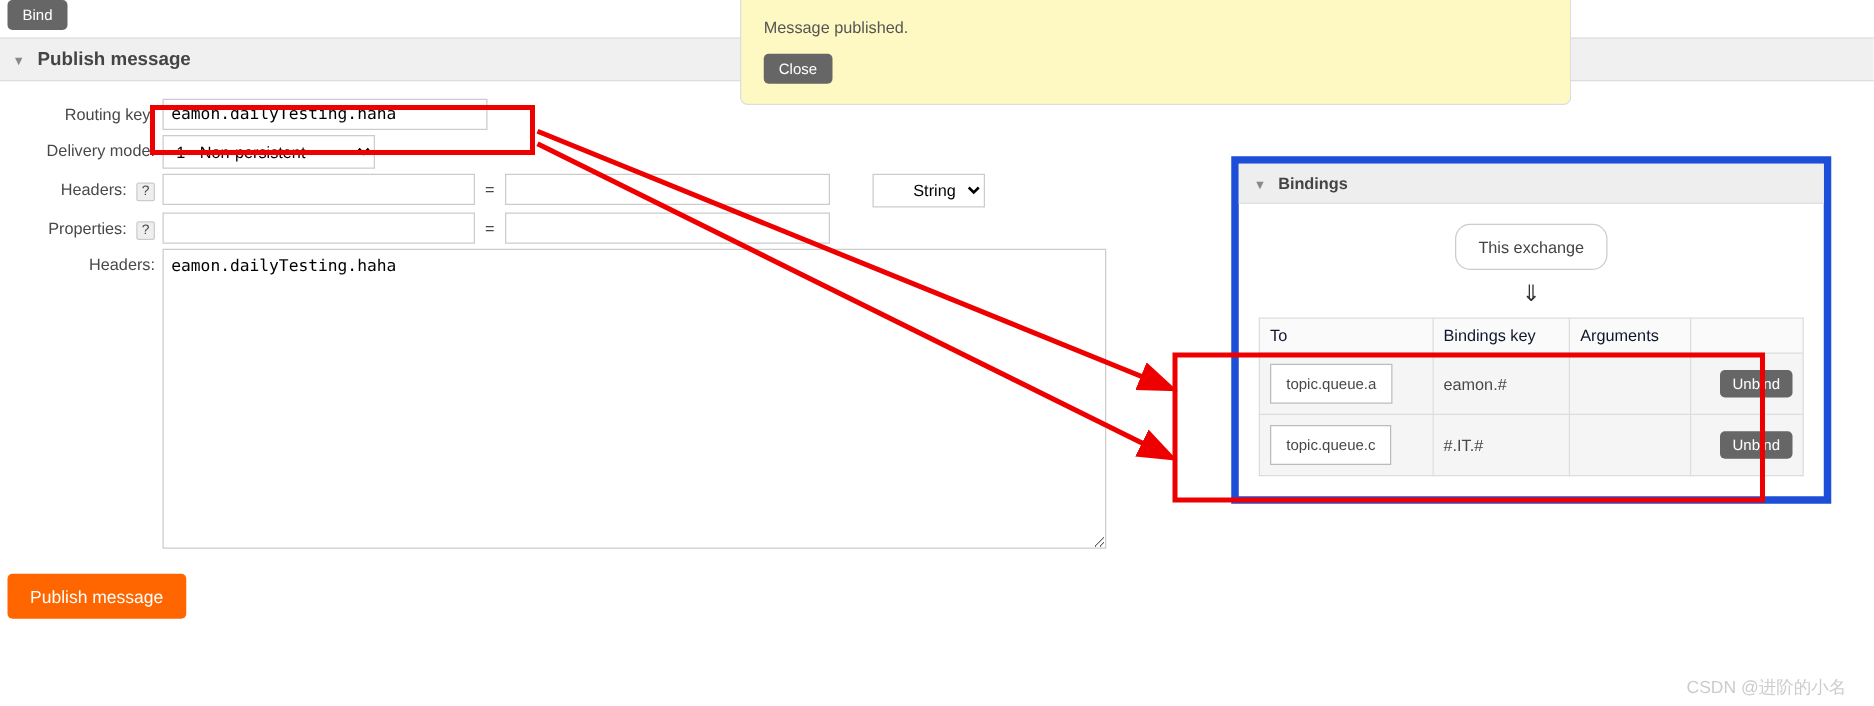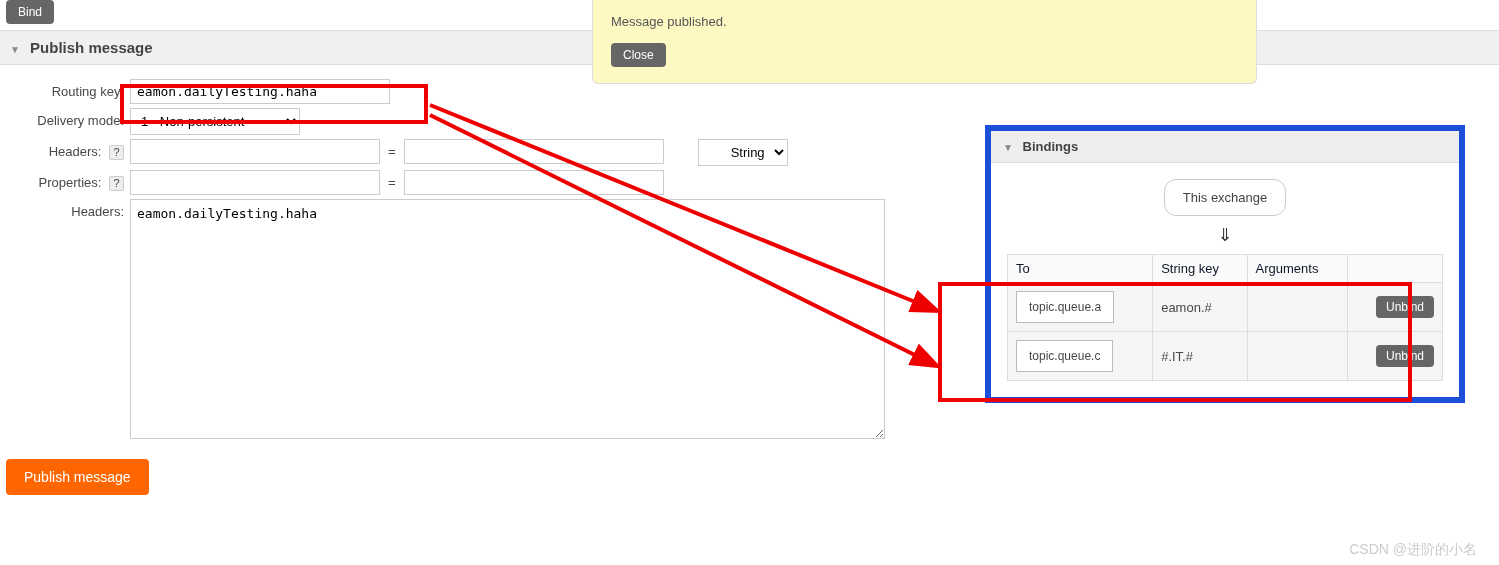--- a/index.html
+++ b/index.html
@@ -274,21 +274,21 @@
     <span class="triangle">▼</span>
     <span>Bindings</span>
   </div>
   <div class="bindings-body">
     <div class="this-exchange">This exchange</div>
     <div class="down-arrow">⇓</div>
     <table class="bindings-table">
       <thead>
         <tr>
           <th>To</th>
-          <th>String key</th>
+          <th>Bindings key</th>
           <th>Arguments</th>
           <th></th>
         </tr>
       </thead>
       <tbody>
         <tr>
           <td><span class="queue-box">topic.queue.a</span></td>
           <td>eamon.#</td>
           <td></td>
           <td style="text-align:right;"><button class="btn-dark-sm">Unbind</button></td>

